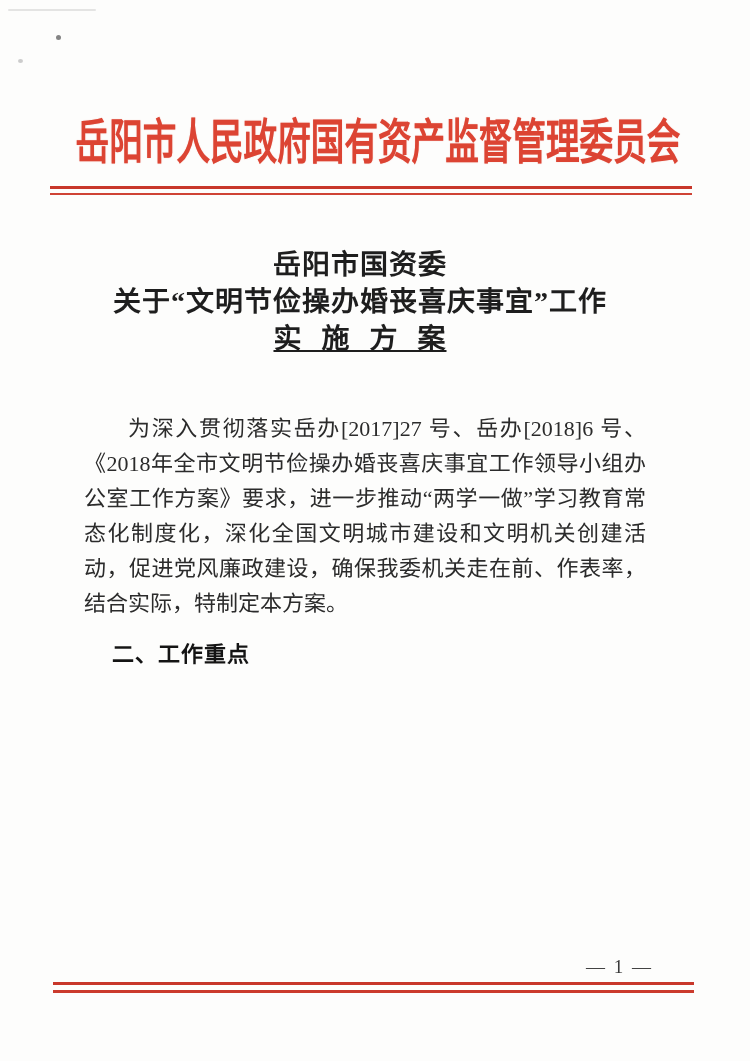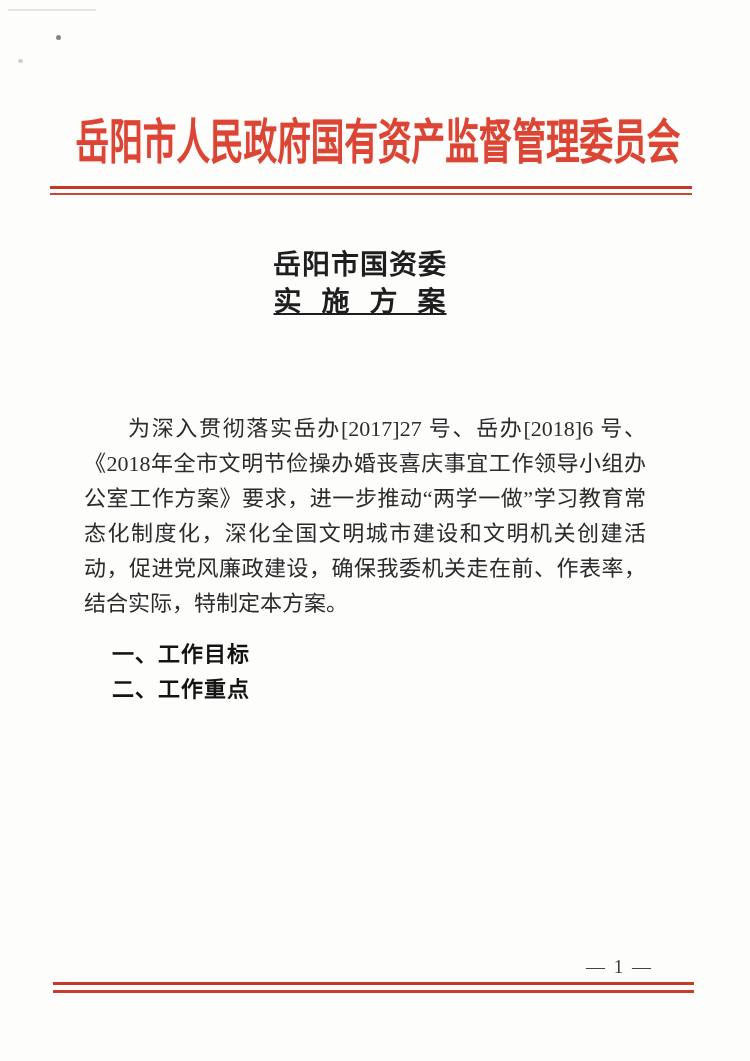--- a/index.html
+++ b/index.html
@@ -108,26 +108,26 @@
   <div class="artifact speck2"></div>
 
   <div class="org-name-wrap">
     <span class="org-name">岳阳市人民政府国有资产监督管理委员会</span>
   </div>
   <div class="rule rule-h-thick"></div>
   <div class="rule rule-h-thin"></div>
 
   <div class="doc-title">
     <div>岳阳市国资委</div>
+    <div>关于“文明节俭操办婚丧喜庆事宜”工作</div>
     <div class="spaced">实 施 方 案</div>
   </div>
 
   <div class="body-text">
     <p>为深入贯彻落实岳办[2017]27 号、岳办[2018]6 号、《2018年全市文明节俭操办婚丧喜庆事宜工作领导小组办公室工作方案》要求，进一步推动“两学一做”学习教育常态化制度化，深化全国文明城市建设和文明机关创建活动，促进党风廉政建设，确保我委机关走在前、作表率，结合实际，特制定本方案。</p>
-    <h3>一、工作目标</h3>
     <h3>二、工作重点</h3>
   </div>
 
   <div class="page-number">— 1 —</div>
   <div class="rule rule-f-top"></div>
   <div class="rule rule-f-bottom"></div>
 
 </div>
 
 </body></html>

